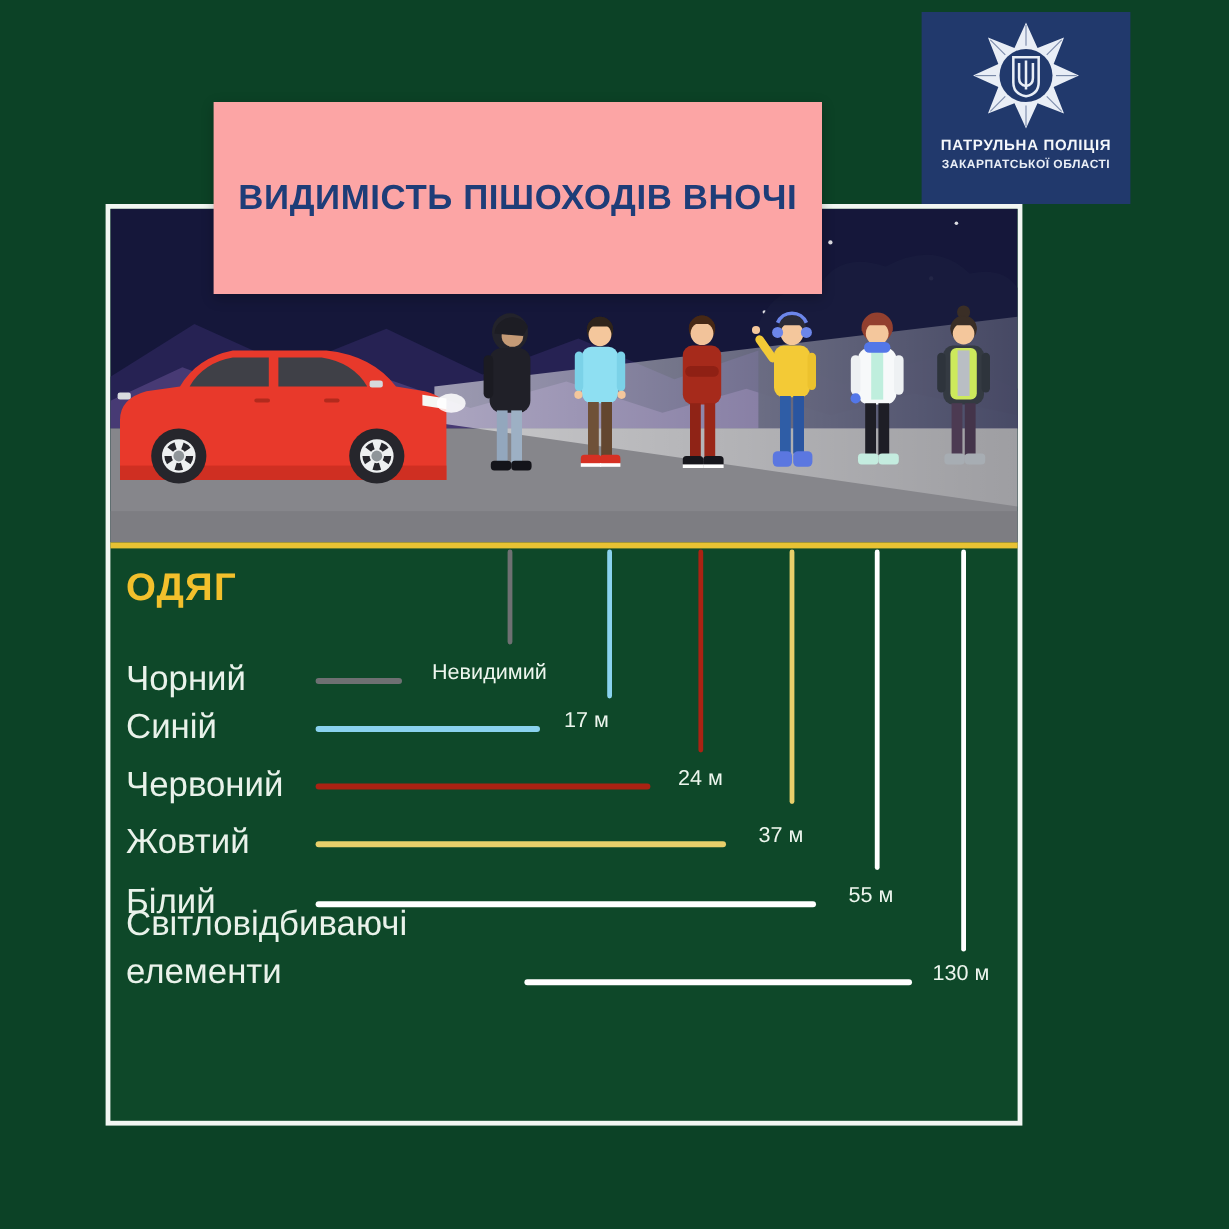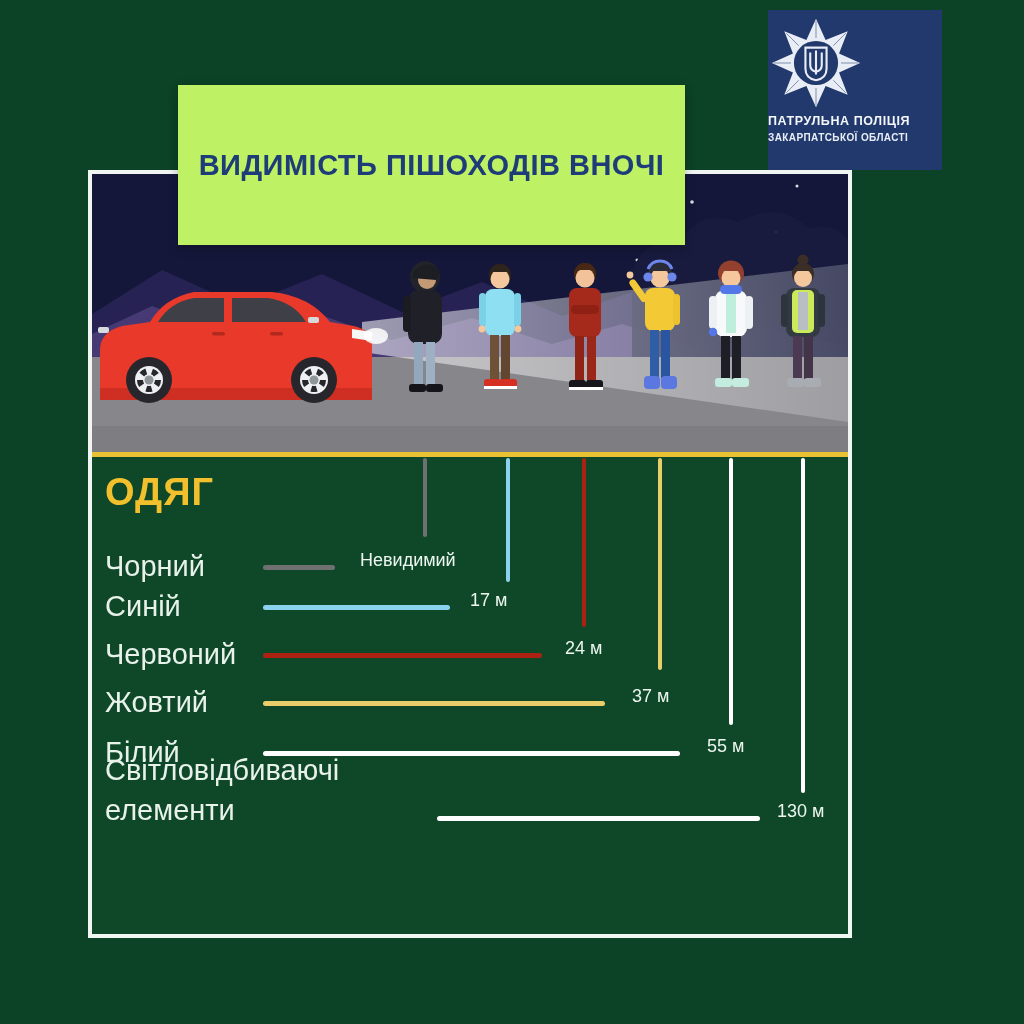--- a/index.html
+++ b/index.html
@@ -7,47 +7,47 @@
     width:1024px;height:1024px;
     background:#0c4226;
     font-family:"Liberation Sans",sans-serif;
     position:relative;overflow:hidden;
   }
   .poster{position:absolute;inset:0;}
 
   
   .logo-box{
     position:absolute;left:768px;top:10px;width:174px;height:160px;
-    background:#21396c;display:flex;flex-direction:column;align-items:flex-start;
+    background:#21396c;display:flex;flex-direction:column;align-items:center;
     padding-top:5px;box-sizing:border-box;
   }
   .logo-org{color:#f4f7fb;font-weight:bold;font-size:12.5px;letter-spacing:.6px;margin-top:3px;white-space:nowrap;}
   .logo-region{color:#e9eef6;font-weight:bold;font-size:10px;letter-spacing:.4px;margin-top:4px;white-space:nowrap;}
 
   
   .title-box{
     position:absolute;left:178px;top:85px;width:507px;height:160px;
-    background:#bef264;z-index:6;
+    background:#fca5a5;z-index:6;
     display:flex;flex-direction:column;justify-content:center;align-items:center;gap:7px;
     box-shadow:0 3px 10px rgba(0,0,0,.25);
   }
   .title-line{color:#1e3d78;font-weight:bold;font-size:29px;letter-spacing:.5px;text-align:center;white-space:nowrap;}
 
   
   .panel{
     position:absolute;left:88px;top:170px;width:756px;height:760px;
     border:4px solid #f2f6f2;background:#0e4829;box-sizing:content-box;
   }
   .panel-inner{position:relative;width:756px;height:760px;}
   .scene{position:absolute;left:0;top:0;width:756px;height:278px;display:block;}
   .divider{position:absolute;left:0;top:278px;width:756px;height:5px;background:#e8c233;}
 
   .chart-header{
     position:absolute;left:13px;top:297px;
-    font-size:38px;font-weight:bold;color:#f2c02c;letter-spacing:1px;
+    font-size:32px;font-weight:bold;color:#f2c02c;letter-spacing:1px;
   }
   .row-label{position:absolute;left:13px;font-size:29px;color:#e9f2ea;white-space:nowrap;}
   .row-label.two-line{white-space:normal;width:280px;line-height:40px;}
   .row-line{position:absolute;height:5px;border-radius:3px;}
   .row-value{position:absolute;font-size:18px;color:#edf6ee;white-space:nowrap;}
   .v-line{position:absolute;top:284px;width:4px;border-radius:2px;}
 </style>
 </head>
 <body>
 

